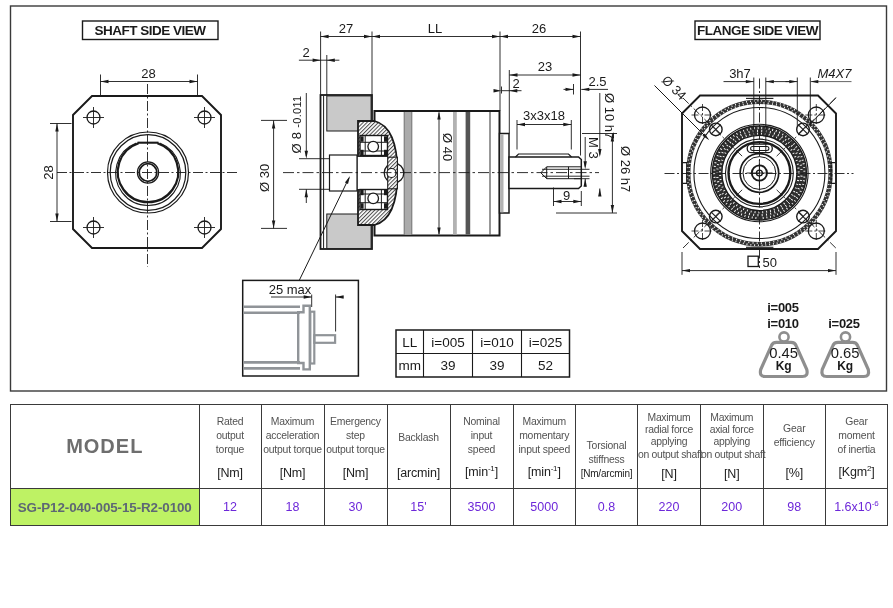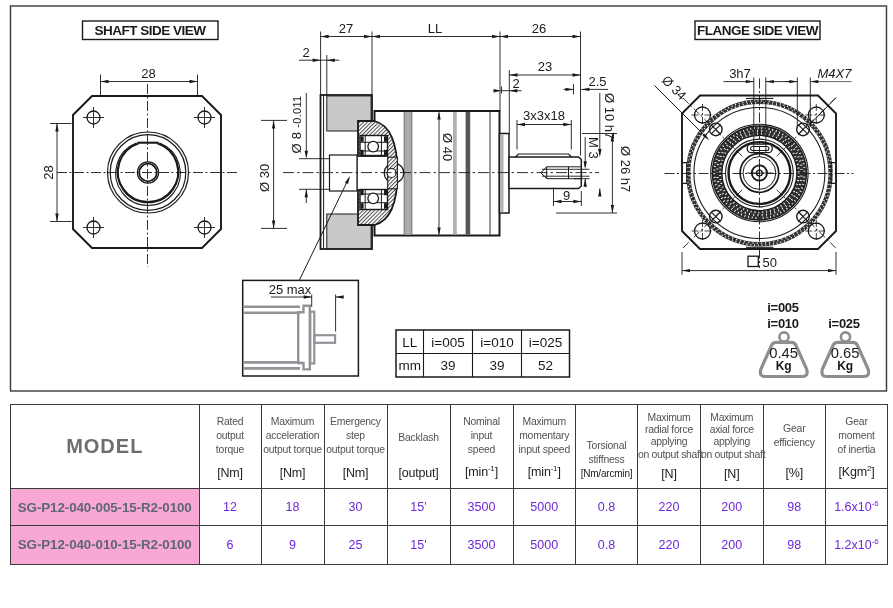--- a/index.html
+++ b/index.html
@@ -4,21 +4,21 @@
 <style>
   html,body{margin:0;padding:0;background:#fff;}
   body{width:893px;height:608px;position:relative;font-family:"Liberation Sans",sans-serif;}
   svg text{font-family:"Liberation Sans",sans-serif;fill:#1a1a1a;}
   .dt{font-size:13px;}
   #spec{position:absolute;left:10px;top:404px;border-collapse:collapse;table-layout:fixed;width:877px;}
   #spec td,#spec th{border:1.4px solid #3a3a3a;text-align:center;vertical-align:middle;padding:0;}
   #spec .hd{font-size:10.4px;color:#525252;line-height:13.9px;font-weight:400;vertical-align:top;padding-top:10px;position:relative;white-space:nowrap;letter-spacing:-0.2px;}
   #spec .hd .u{position:absolute;bottom:7.5px;left:0;right:0;}
   #spec .u{font-size:12.5px;color:#222;font-weight:400;}
-  #spec .model{background:#f9a8d4;color:#5d6774;font-weight:700;font-size:13.4px;letter-spacing:-0.1px;}
+  #spec .model{background:#bef264;color:#5d6774;font-weight:700;font-size:13.4px;letter-spacing:-0.1px;}
   #spec .v{font-size:12.5px;color:#6d28d9;}
   #spec .mh{font-size:20px;color:#6e6e6e;font-weight:700;letter-spacing:1px;}
 </style>
 </head>
 <body>
 
 <svg width="893" height="400" viewBox="0 0 893 400" style="position:absolute;left:0;top:0">
 <defs>
   <pattern id="h45" patternUnits="userSpaceOnUse" width="2.7" height="2.7" patternTransform="rotate(45)">
     <rect width="2.7" height="2.7" fill="#fff"></rect>
@@ -526,21 +526,21 @@
           <div class="u">[Nm]</div>
         </td>
 
     <td class="hd">
           <div>Emergency<br>step<br>output torque</div>
           <div class="u">[Nm]</div>
         </td>
 
     <td class="hd">
           <div style="margin-top:16px">Backlash</div>
-          <div class="u">[output]</div>
+          <div class="u">[arcmin]</div>
         </td>
 
     <td class="hd">
           <div>Nominal<br>input<br>speed</div>
           <div class="u">[min<sup style="font-size:8px">-1</sup>]</div>
         </td>
 
     <td class="hd">
           <div>Maximum<br>momentary<br>input speed</div>
           <div class="u">[min<sup style="font-size:8px">-1</sup>]</div>
@@ -580,29 +580,15 @@
         <td class="v">15'</td>
     <td class="v">3500</td>
         <td class="v">5000</td>
         <td class="v">0.8</td>
         <td class="v">220</td>
     <td class="v">200</td>
         <td class="v">98</td>
         <td class="v">1.6x10<sup style="font-size:8px">-6</sup></td>
   </tr>
 
-  <tr style="height:38.5px">
-    <td class="model">SG-P12-040-010-15-R2-0100</td>
-    <td class="v">6</td>
-        <td class="v">9</td>
-        <td class="v">25</td>
-        <td class="v">15'</td>
-    <td class="v">3500</td>
-        <td class="v">5000</td>
-        <td class="v">0.8</td>
-        <td class="v">220</td>
-    <td class="v">200</td>
-        <td class="v">98</td>
-        <td class="v">1.2x10<sup style="font-size:8px">-6</sup></td>
-  </tr>
 
 </tbody>
   </table>
 
 </body></html>

